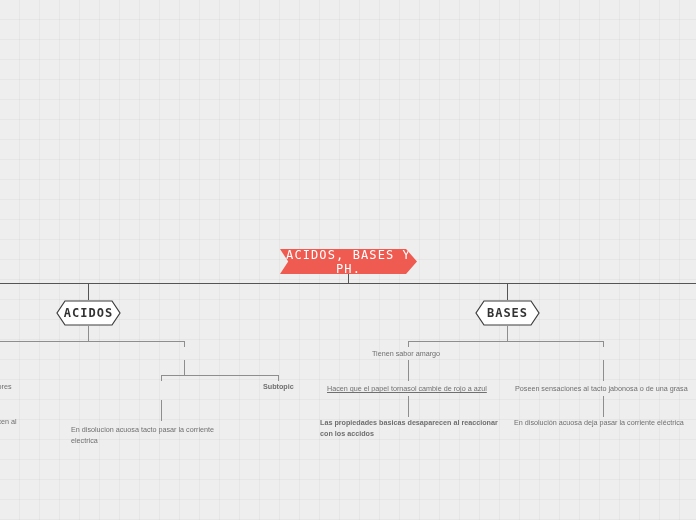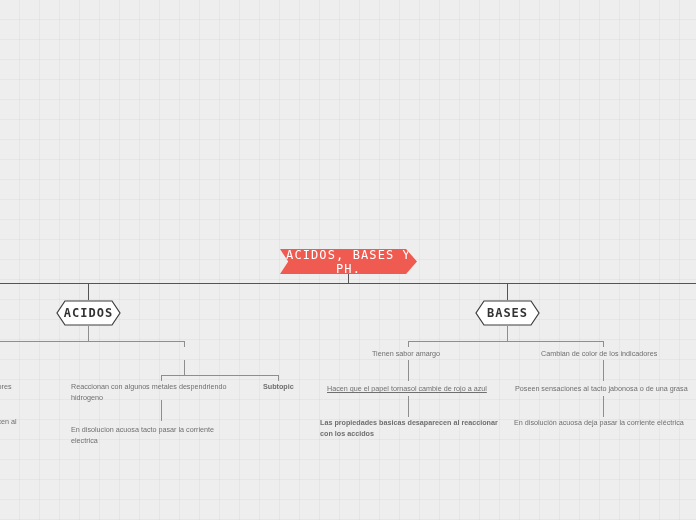--- a/index.html
+++ b/index.html
@@ -141,29 +141,27 @@
   <div class="conn v" style="left:603px; top:360px; height:21px;"></div>
 
   <div class="conn v" style="left:408px; top:396px; height:21px;"></div>
   <div class="conn v" style="left:603px; top:396px; height:21px;"></div>
 
   <div class="topic" style="left:-14px; top:382px; width:60px;">cadores</div>
 
 
   <div class="topic" style="left:-13px; top:417px; width:60px;">arecen al</div>
 
-  <div class="topic" style="left:71px; top:382px; width:180px;">Reaccionan con algunos metales despendriendo hidrogeno</div>
 
   <div class="topic" style="left:263px; top:382px; width:60px;font-weight:bold;">Subtopic</div>
 
   <div class="topic" style="left:71px; top:425px; width:160px;">En disolucion acuosa tacto pasar la corriente electrica</div>
 
   <div class="topic" style="left:372px; top:349px; width:110px;">Tienen sabor amargo</div>
 
-  <div class="topic" style="left:541px; top:349px; width:150px;">Cambian de color de los indicadores</div>
 
   <div class="topic" style="left:327px; top:384px; width:175px;text-decoration:underline;">Hacen que el papel tornasol cambie de rojo a azul</div>
 
   <div class="topic" style="left:515px; top:384px; width:185px;">Poseen sensaciones al tacto jabonosa o de una grasa</div>
 
   <div class="topic" style="left:320px; top:418px; width:180px;font-weight:bold;">Las propiedades basicas desaparecen al reaccionar con los accidos</div>
 
   <div class="topic" style="left:514px; top:418px; width:185px;">En disolución acuosa deja pasar la corriente eléctrica</div>
 
 </div>

